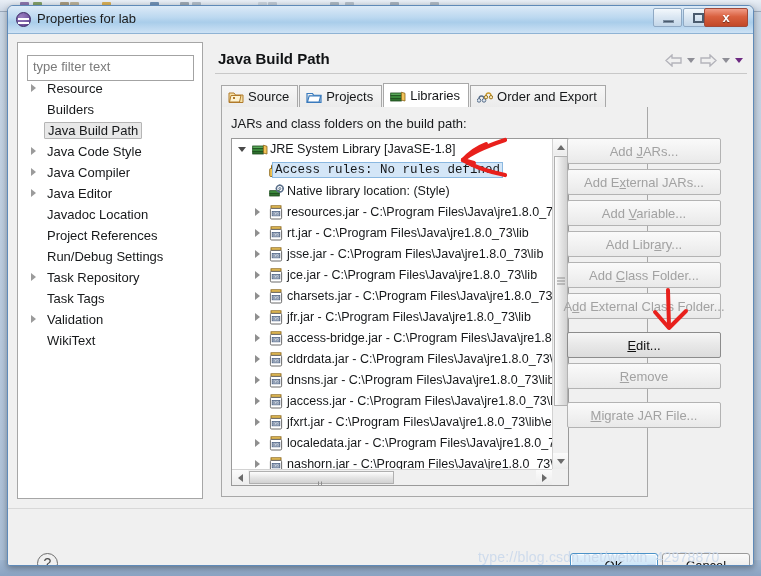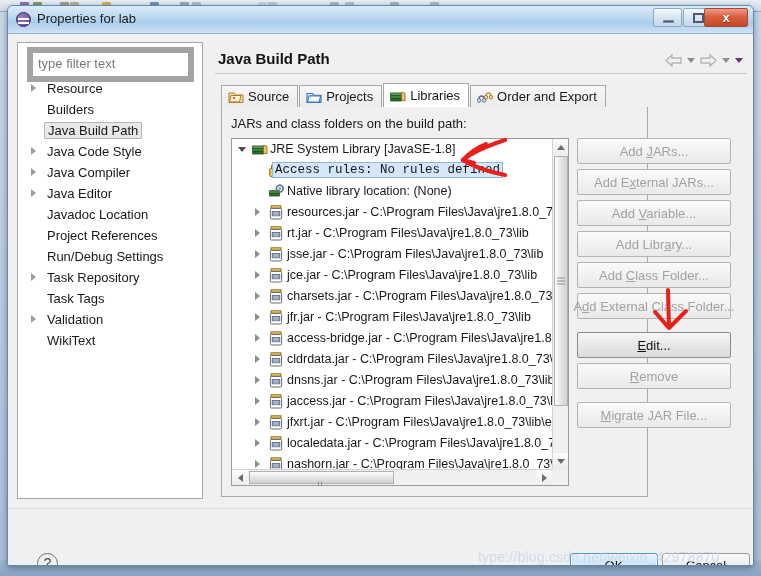--- a/index.html
+++ b/index.html
@@ -99,24 +99,24 @@
   }
 
   
   #left-panel {
     position: absolute; left: 9px; top: 8px;
     width: 186px; height: 457px;
     background: #ffffff;
     border: 1px solid #a6a6a6;
   }
   #filter-box {
-    position: absolute; left: 9px; top: 4px;
-    width: 167px; height: 35px;
+    position: absolute; left: 9px; top: 12px;
+    width: 167px; height: 26px;
     background: #ffffff;
-    border: 6px solid #a3a3a3;
+    border: 1px solid #a3a3a3;
     font-size: 13px; color: #7a7a7a;
     padding: 3px 0 0 5px;
     overflow: hidden; white-space: nowrap;
   }
   #tree {
     position: absolute; left: 0; top: 36px; width: 100%;
   }
   .tree-item {
     position: relative;
     height: 21px;
@@ -293,21 +293,21 @@
   }
   #hthumb .grip i {
     display:inline-block; width:1px; height:7px; background:#8e8e8e; margin-right:2px;
   }
   #bottom-corner{
     position:absolute; right:0; bottom:0; width:16px; height:16px; background:#f0f0f0;
   }
 
   
   #btncol {
-    position: absolute; left: 355px; top: 31px;
+    position: absolute; left: 345px; top: 31px;
     width: 154px;
   }
   .sbtn {
     width: 154px; height: 26px;
     margin-bottom: 5px;
     font-size: 13px;
     border: 1px solid #b3b3b3;
     border-radius: 2px;
     background: linear-gradient(180deg,#fafafa 0%, #f2f2f2 48%, #e9e9e9 100%);
     color: #a2a2a2;
@@ -566,21 +566,21 @@
               <div class="row">
                 <span class="ico ricon" style="left: 37px;">
                   <svg width="16" height="15" viewBox="0 0 16 15">
                     <rect x="0.7" y="9.4" width="9.6" height="2.6" fill="#2f6f2f" stroke="#194a19" stroke-width=".8"></rect>
                     <rect x="0.7" y="6.7" width="9.6" height="2.6" fill="#3f8f3f" stroke="#194a19" stroke-width=".8"></rect>
                     <circle cx="10.8" cy="4.6" r="3.4" fill="none" stroke="#5a6f8a" stroke-width="1.6"></circle>
                     <circle cx="10.8" cy="4.6" r="1.1" fill="#c9d4e2" stroke="#5a6f8a" stroke-width=".8"></circle>
                     <path d="M10.8 0.6 v1.2 M10.8 7.4 v1.2 M6.8 4.6 h1.2 M13.6 4.6 h1.2" stroke="#5a6f8a" stroke-width="1.3"></path>
                   </svg>
                 </span>
-                <span class="rtext" style="left: 55px;">Native library location: (None)</span>
+                <span class="rtext" style="left: 55px;">Native library location: (Style)</span>
               </div>
               <div class="row">
                 <span class="rtwisty" style="left: 23px;"></span>
                 <span class="ico ricon" style="left: 37px;">
                   <svg width="14" height="15" viewBox="0 0 14 15">
                     <rect x="2" y="0.8" width="10" height="2.4" fill="#f3cc62" stroke="#8a6418" stroke-width=".9"></rect>
                     <rect x="1.4" y="3.4" width="11.2" height="10.6" rx="1.2" fill="#ffffff" stroke="#5a5a5a" stroke-width=".9"></rect>
                     <rect x="3.2" y="6.4" width="7.6" height="4.4" fill="#dde6f2" stroke="#4a5f80" stroke-width=".8"></rect>
                     <text x="7" y="9.9" font-size="4" text-anchor="middle" fill="#2c3e5c" font-family="monospace">010</text>
                   </svg>

